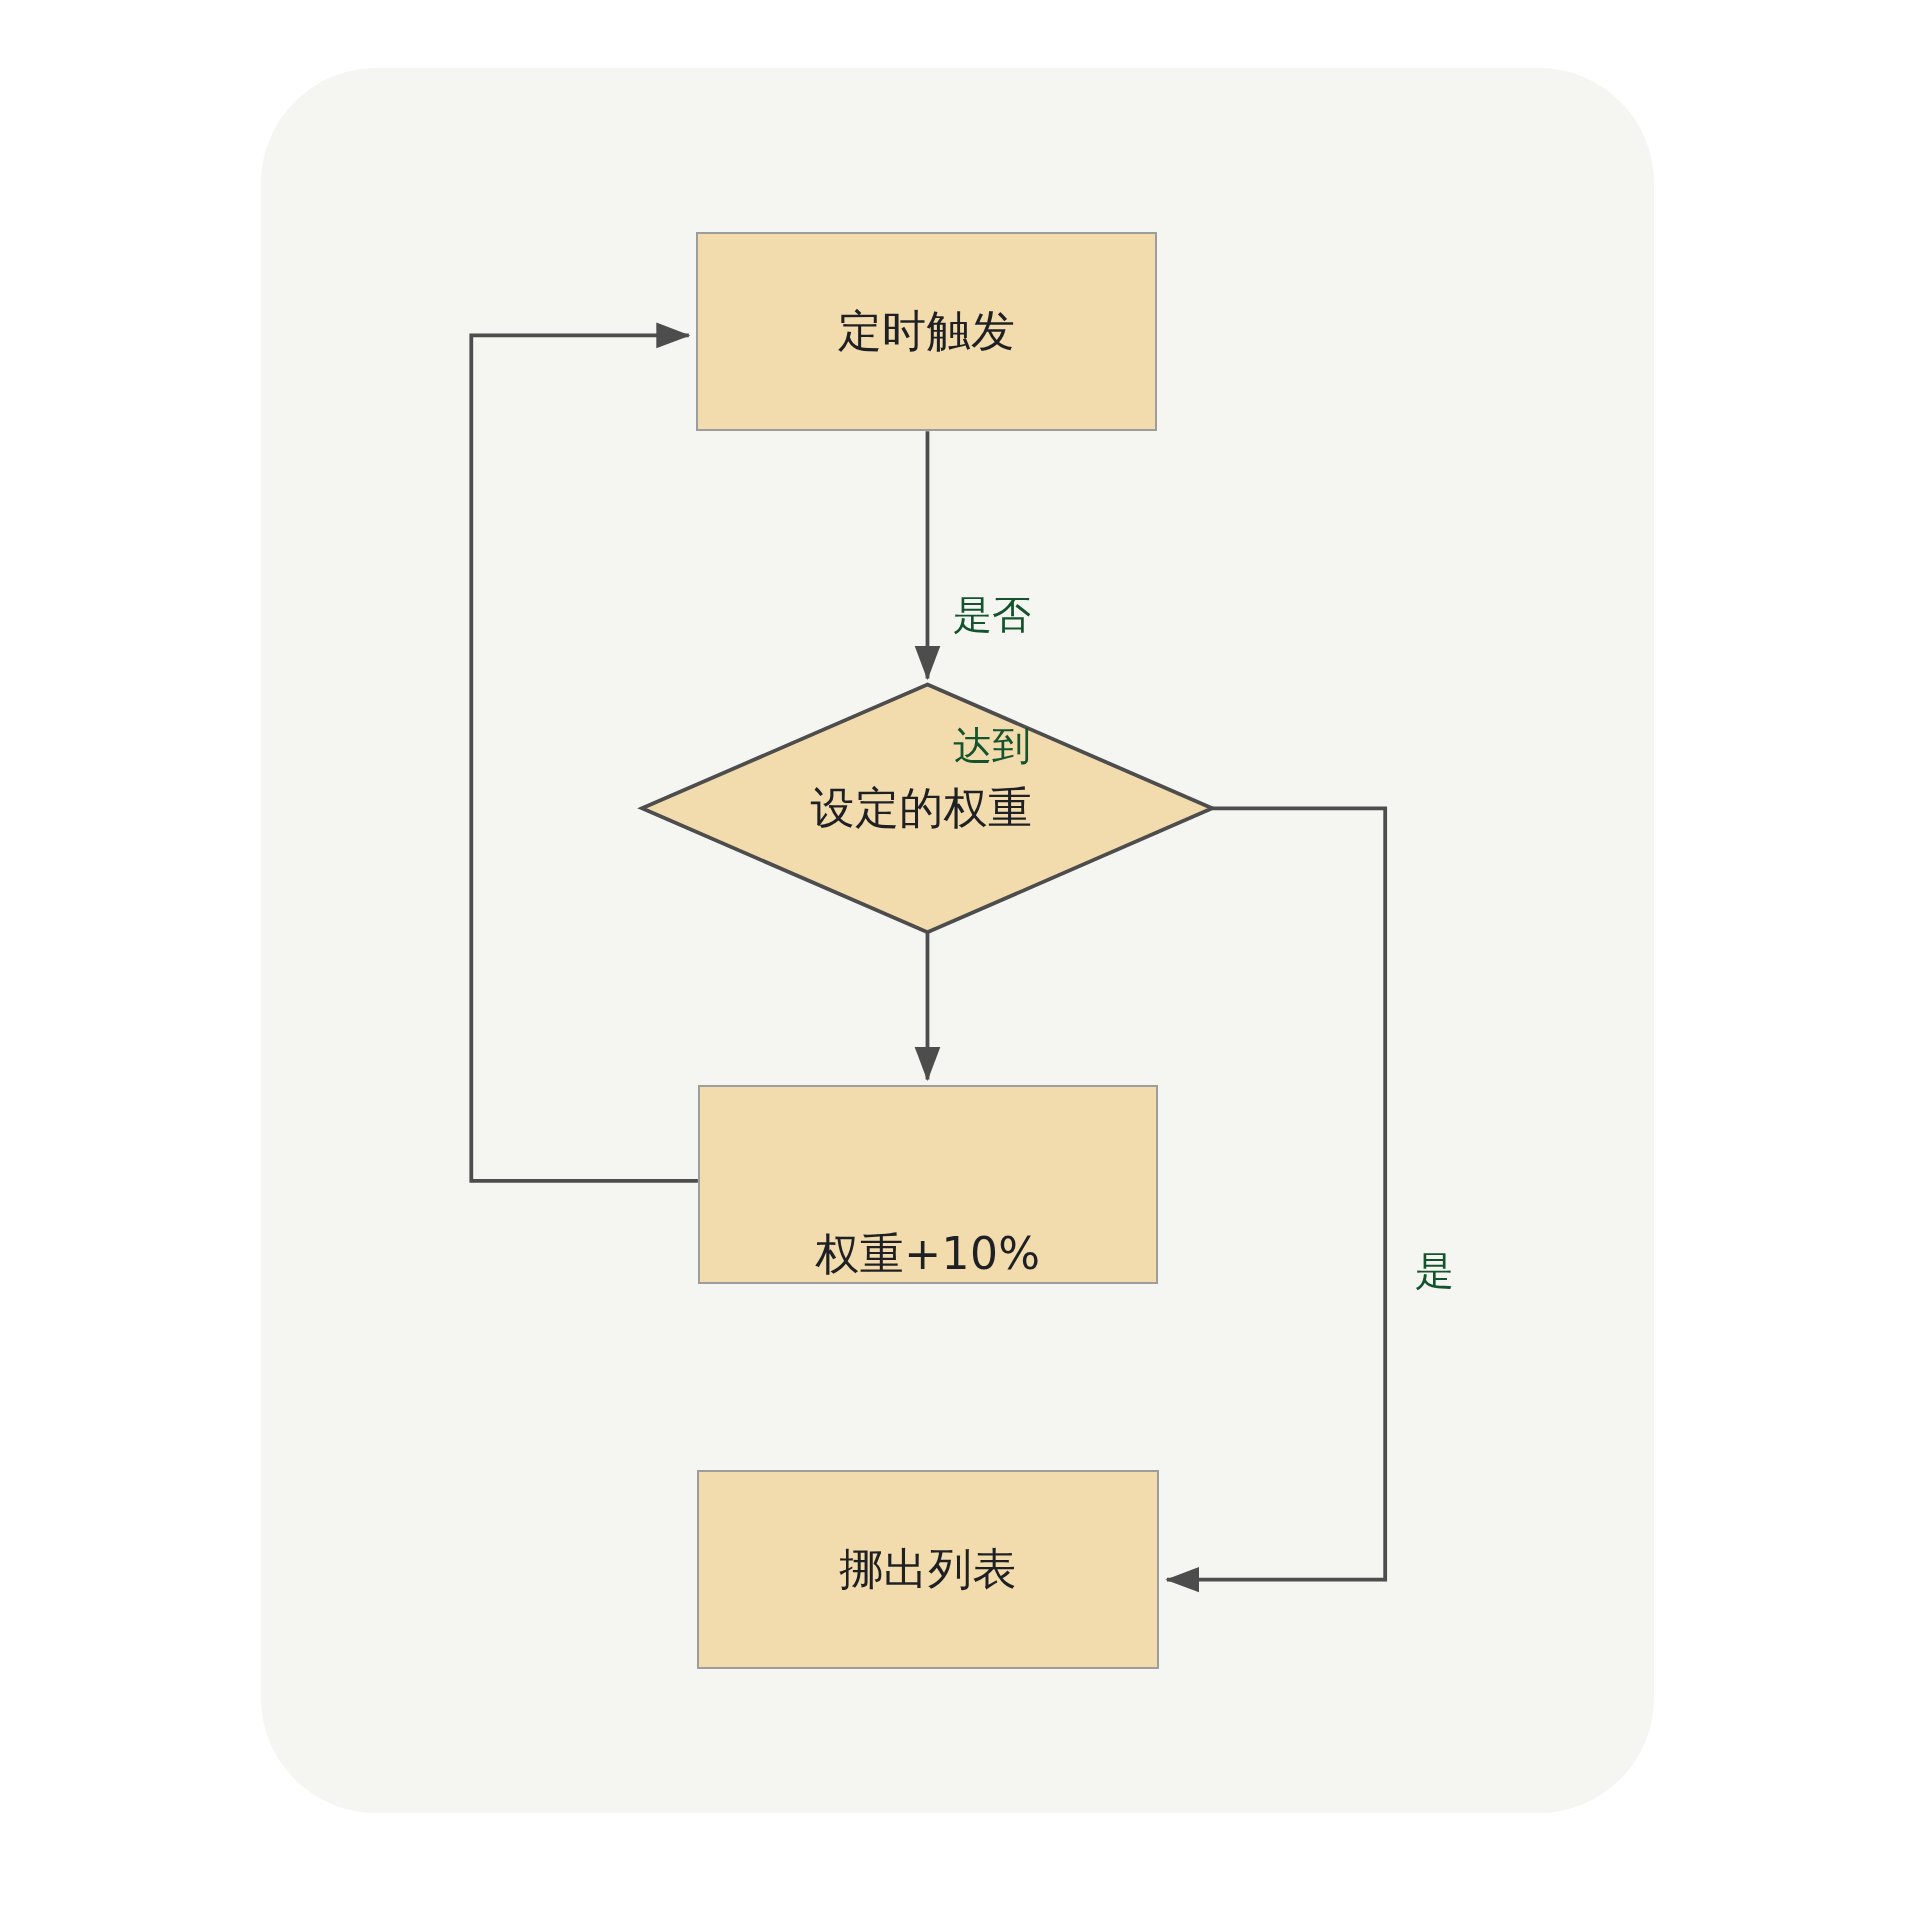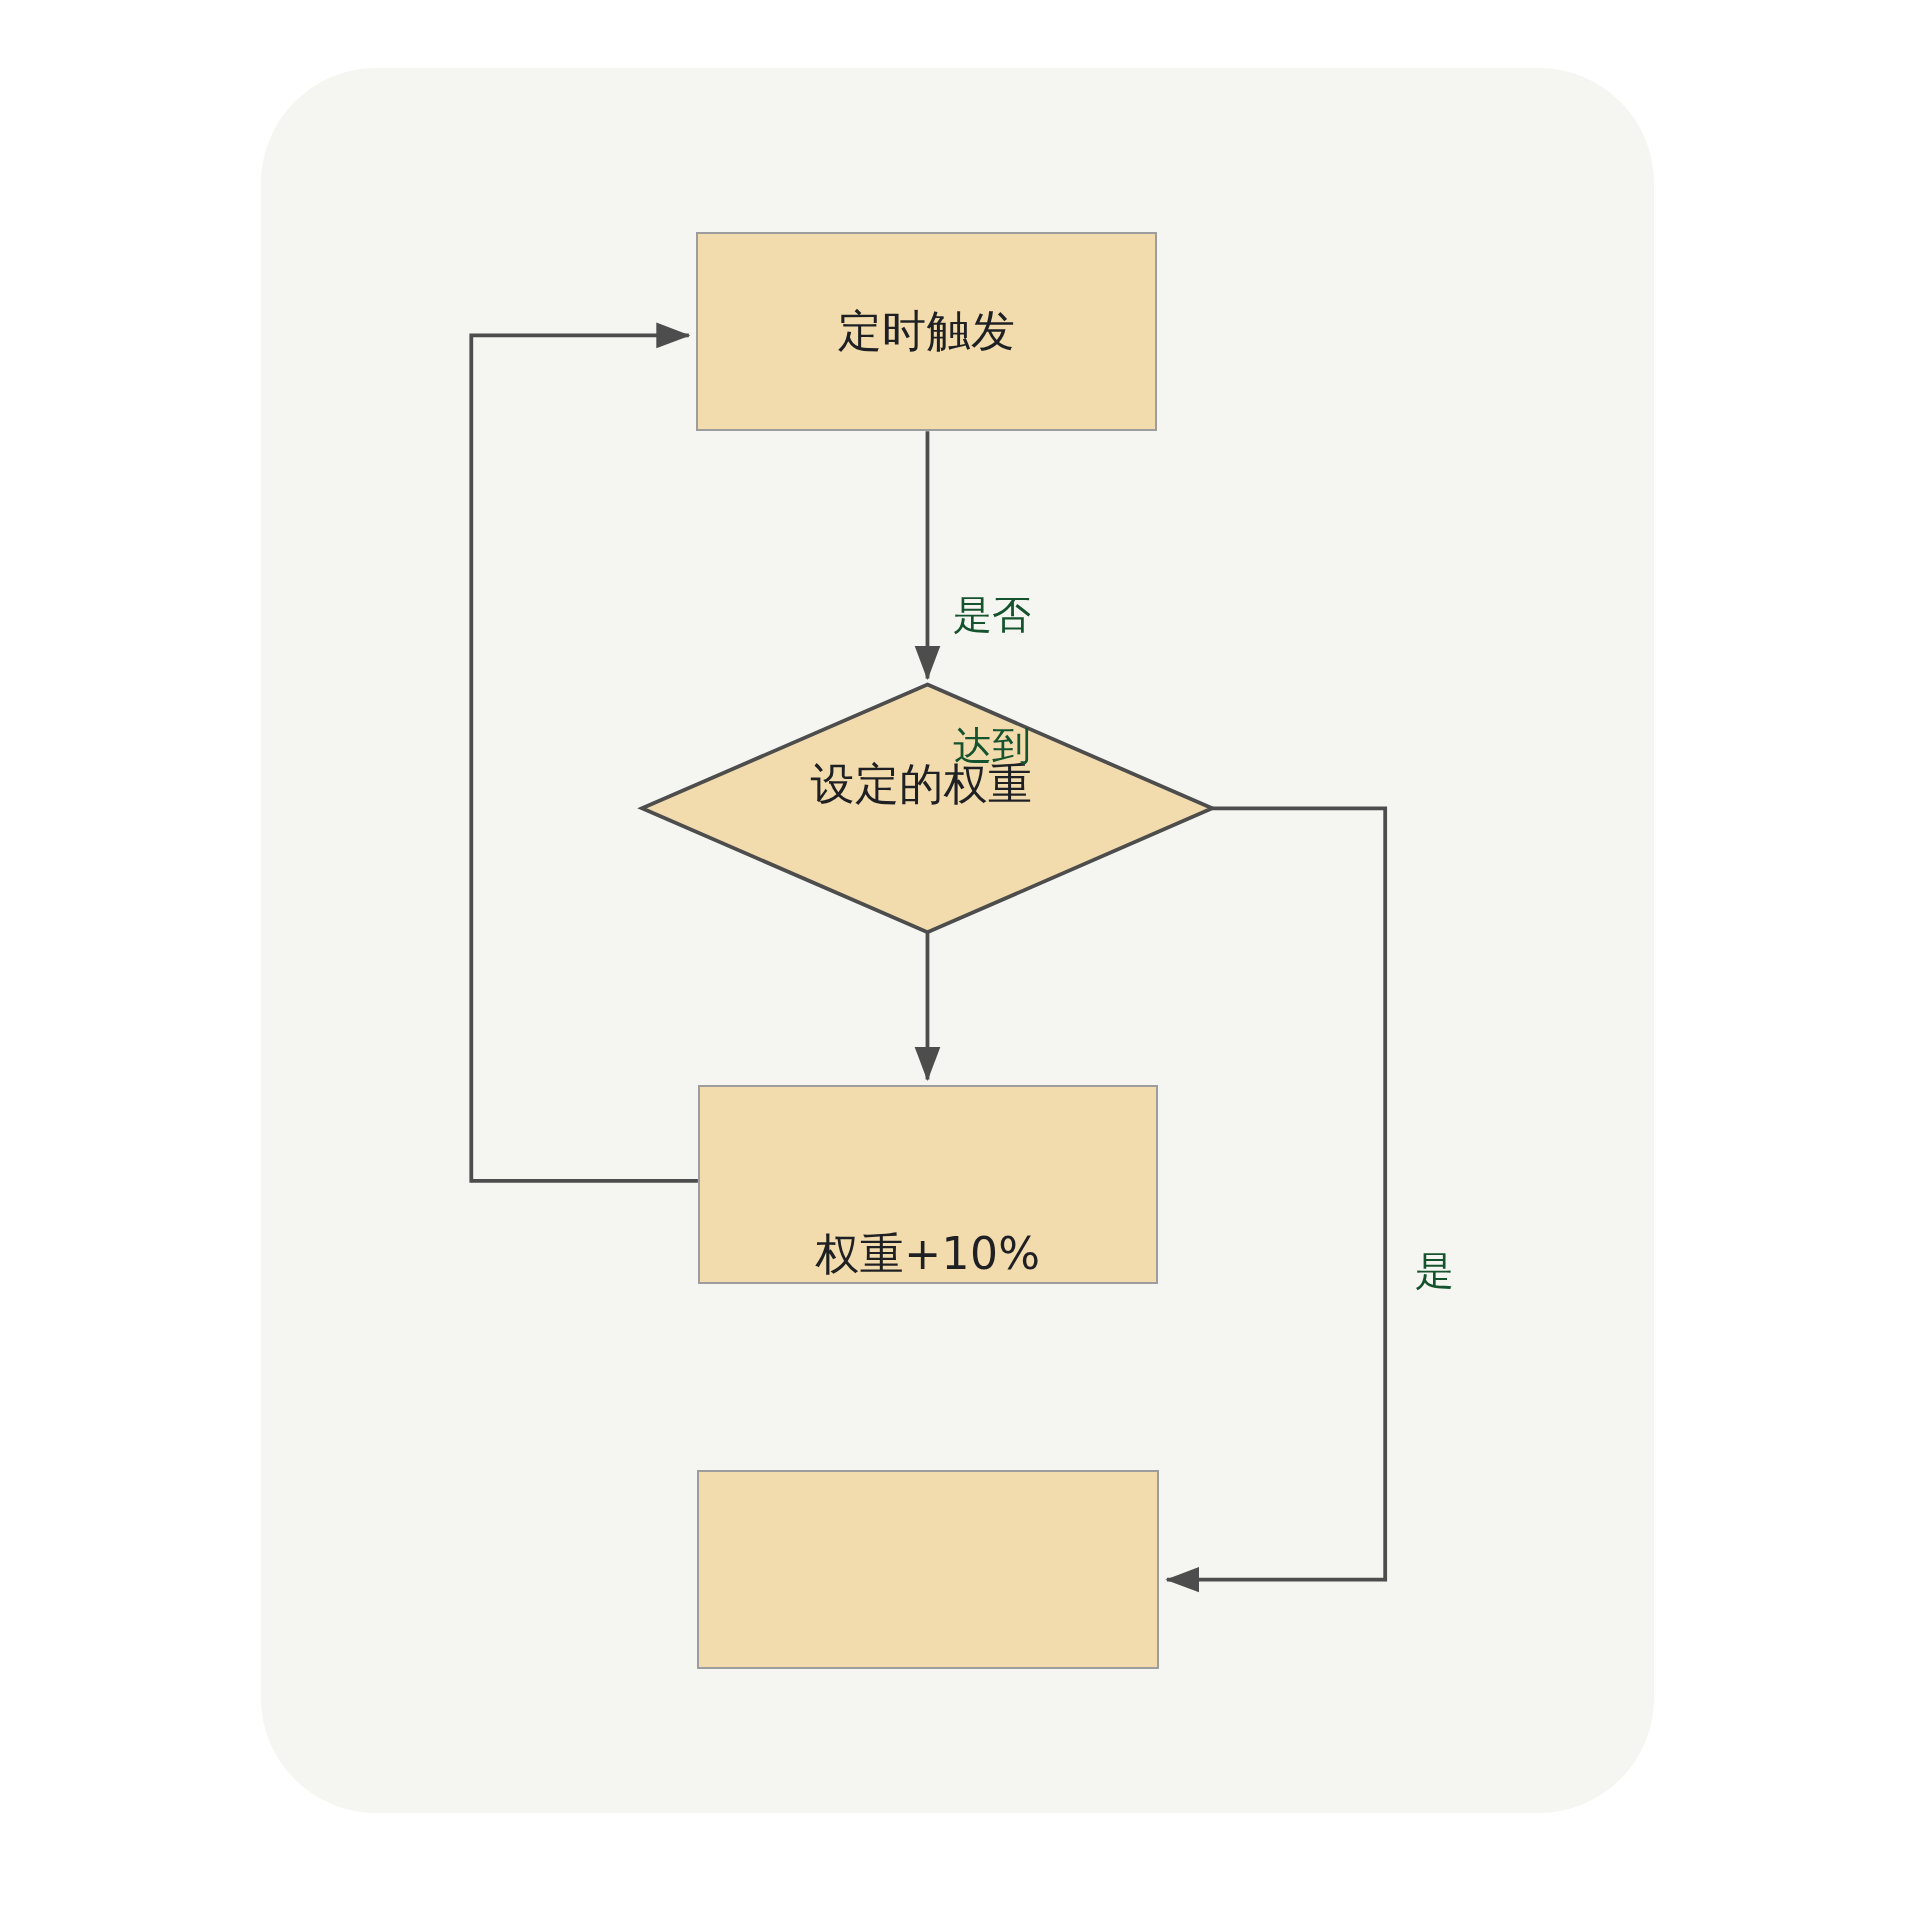--- a/index.html
+++ b/index.html
@@ -94,26 +94,27 @@
     </g>
 
     <g>
       <polygon points="1228,906 1605,1070 1228,1234 850,1070" fill="#f2dcae" stroke="#4d4d4d" stroke-width="5"></polygon>
     </g>
   </svg>
 
   <div class="proc-box" style="left:696px; top:232px; width:461px; height:199px;"></div>
   <div class="node-label" style="left:696px; top:232px; width:461px; height:199px;">定时触发</div>
 
-  <div class="node-label" style="left:642px; top:728px; width:559px; height:112px;">设定的权重</div>
+  <div class="node-label" style="left:642px; top:752px; width:559px; height:112px;">设定的权重</div>
 
   <div class="proc-box" style="left:698px; top:1085px; width:460px; height:199px;"></div>
   <div class="node-label" style="left:698px; top:1132px; width:460px; height:245px;">权重+10%</div>
 
   <div class="proc-box" style="left:697px; top:1470px; width:462px; height:199px;"></div>
+  <div class="node-label" style="left:697px; top:1470px; width:462px; height:199px;">挪出列表</div>
 
   <div class="edge-label" style="left:953px; top:506px; width:166px;">
     <div>是否</div>
     <div>达到</div>
   </div>
 
   <div class="edge-label" style="left:1415px; top:1162px; width:106px;">
     <div>是</div>
   </div>
 

